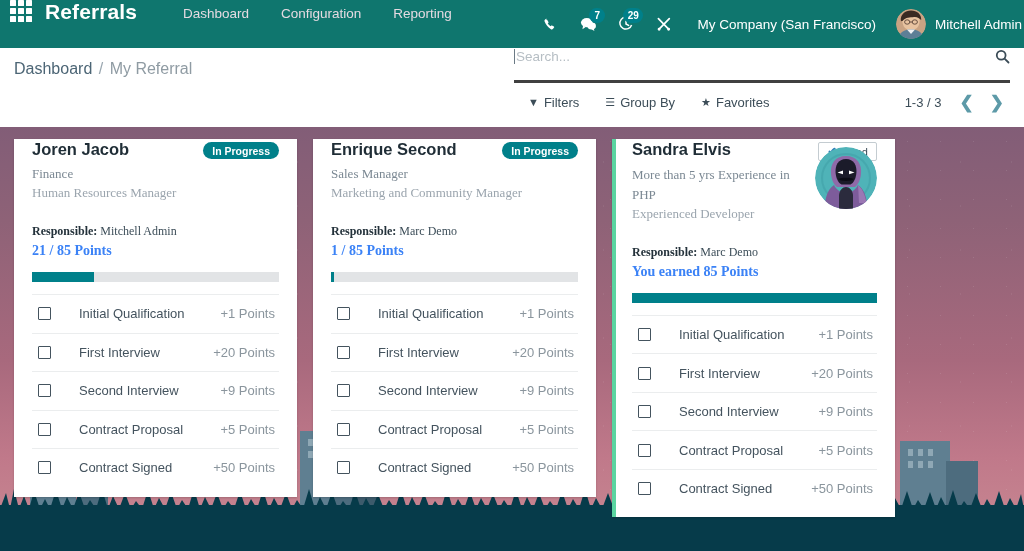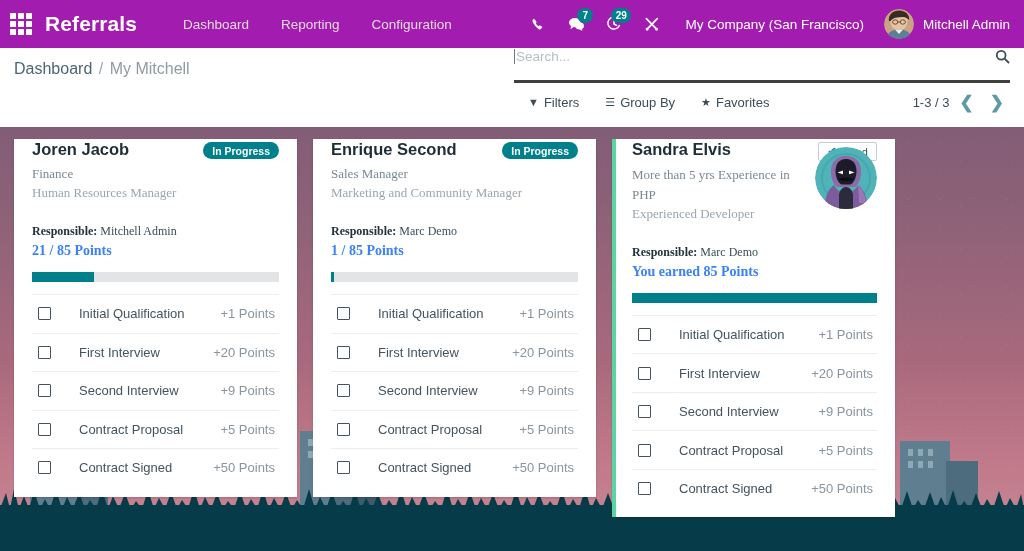--- a/index.html
+++ b/index.html
@@ -7,24 +7,24 @@
   html, body {
     width: 1024px; height: 551px;
     font-family: "Liberation Sans", sans-serif;
     overflow: hidden;
     background: #ffffff;
   }
 
   
   .navbar {
     height: 48px;
-    background: #a21caf;
-    display: flex;
-    align-items: center;
-    padding: 0 14px 0 10px;
+    background: #0f766e;
+    display: flex;
+    align-items: flex-start;
+    padding: 0 2px 0 10px;
     position: relative;
     z-index: 30;
   }
   .apps-grid {
     width: 22px; height: 22px;
     display: grid;
     grid-template-columns: repeat(3, 1fr);
     grid-template-rows: repeat(3, 1fr);
     gap: 2px;
     margin-right: 13px;
@@ -171,20 +171,21 @@
   .filter-btn .gl { font-size: 11px; line-height: 1; }
   .pager {
     margin-left: auto;
     display: flex;
     align-items: center;
     gap: 4px;
   }
   .pager-text {
     font-size: 13px;
     color: #3c4d58;
+    margin-right: 8px;
     white-space: nowrap;
   }
   .pager-arrow {
     color: #5d9aa8;
     font-size: 17px;
     line-height: 1;
     padding: 0 6px;
     cursor: pointer;
     font-weight: bold;
   }
@@ -354,22 +355,22 @@
     <span></span>
       <span></span>
       <span></span>
     <span></span>
       <span></span>
       <span></span>
   </div>
   <div class="brand">Referrals</div>
   <div class="nav-menu">
     <div class="nav-item">Dashboard</div>
+    <div class="nav-item">Configuration</div>
     <div class="nav-item">Reporting</div>
-    <div class="nav-item">Configuration</div>
   </div>
 
   <div class="nav-right">
     <div class="nav-icon">
       <svg width="15" height="15" viewBox="0 0 16 16" fill="currentColor">
         <path d="M3.2 1.3 1.6 2.6c-.5.4-.6 1-.4 1.6C2.3 7.5 5 11 8.4 12.9c.6.3 1.3.2 1.7-.3l1.3-1.6c.3-.4.2-.9-.2-1.1l-2-1.1c-.4-.2-.8-.1-1 .2l-.5.6C6.5 8.9 5.4 7.9 4.6 6.6l.6-.5c.3-.2.4-.7.2-1L4.3 3.1c-.2-.4-.7-.5-1.1-.2z" transform="translate(0.4,0.3)"></path>
       </svg>
     </div>
     <div class="nav-icon">
       <svg width="17" height="17" viewBox="0 0 18 18" fill="currentColor">
@@ -412,21 +413,21 @@
       <div class="user-name">Mitchell Admin</div>
     </div>
   </div>
 </div>
 
 <div class="control-panel">
   <div class="cp-left">
     <div class="breadcrumb">
       <span class="bc-main">Dashboard</span>
       <span class="bc-sep">/</span>
-      <span class="bc-sub">My Mitchell</span>
+      <span class="bc-sub">My Referral</span>
     </div>
   </div>
   <div class="cp-right">
     <div class="search-row">
       <div class="search-caret"></div>
       <input class="search-input" type="text" placeholder="Search..." style="">
       <div class="search-icon-btn">
         <svg width="15" height="15" viewBox="0 0 16 16" fill="none" stroke="currentColor" stroke-width="1.9">
           <circle cx="6.6" cy="6.6" r="4.7"></circle>
           <path d="M10.2 10.2 L14.4 14.4" stroke-linecap="round"></path>

